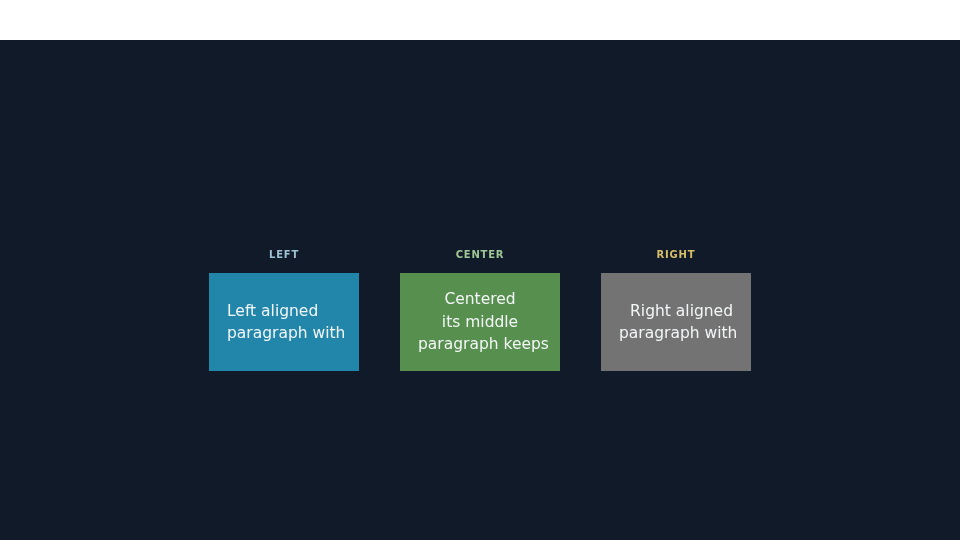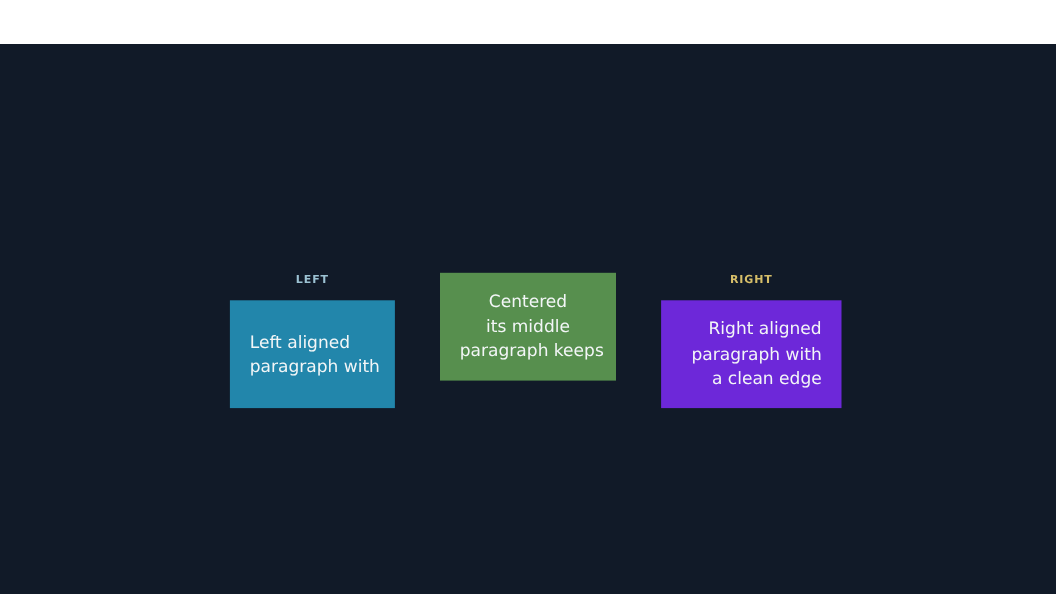--- a/index.html
+++ b/index.html
@@ -34,51 +34,51 @@
     padding: 0 18px;
   }
   .box-text {
     width: 100%;
     font-size: 15.5px;
     line-height: 22.5px;
     white-space: nowrap;
   }
   .col-left  { left: 209px; width: 150px; }
   .col-mid   { left: 400px; width: 160px; }
-  .col-right { left: 601px; width: 164px; }
+  .col-right { left: 601px; width: 150px; }
 </style>
 </head>
 <body>
 
 <div class="slide" style="background-color: rgb(17, 26, 40); color: rgb(243, 246, 247);">
 
   <div class="col col-left">
     <div class="col-label" style="color: rgb(156, 194, 211);">LEFT</div>
     <div class="box" style="background-color: rgb(34, 134, 171); text-align: left;">
       <div class="box-text">
         <div class="line">Left aligned</div>
         <div class="line">paragraph with</div>
       </div>
     </div>
   </div>
 
   <div class="col col-mid">
+    <div class="col-label" style="color: rgb(159, 199, 149);">CENTER</div>
     <div class="box" style="background-color: rgb(87, 143, 78); text-align: center;">
       <div class="box-text">
         <div class="line">Centered</div>
         <div class="line">its middle</div>
         <div class="line">paragraph keeps</div>
       </div>
     </div>
   </div>
 
   <div class="col col-right">
     <div class="col-label" style="color: rgb(214, 190, 105);">RIGHT</div>
-    <div class="box" style="background-color: #6d28d9; text-align: right;">
+    <div class="box" style="background-color: #737373; text-align: right;">
       <div class="box-text">
         <div class="line">Right aligned</div>
         <div class="line">paragraph with</div>
-        <div class="line">a clean edge</div>
       </div>
     </div>
   </div>
 
 </div>
 
 </body></html>

